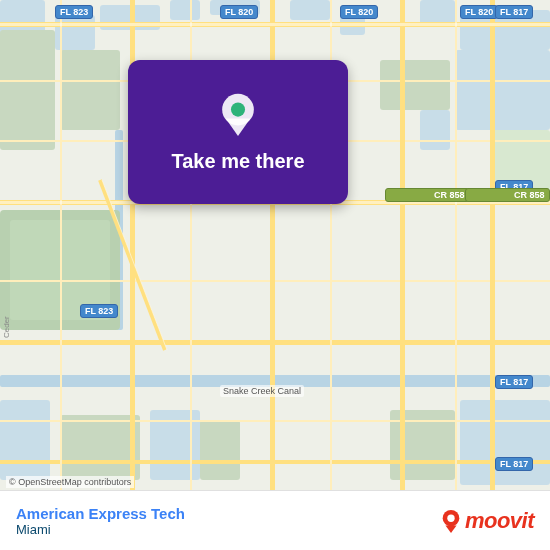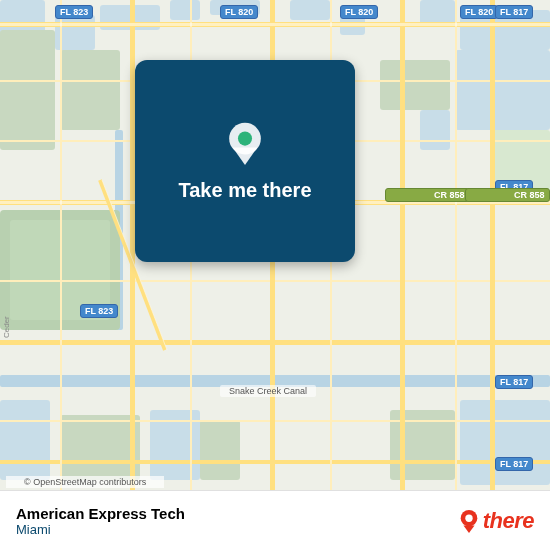--- a/index.html
+++ b/index.html
@@ -51,24 +51,24 @@
       background: #88aa44;
       color: white;
       border-color: #668833;
       padding-left: 48px;
     }
 
     
     #take-me-there-overlay {
       position: absolute;
       top: 60px;
-      left: 135px;
+      left: 128px;
       width: 220px;
-      height: 202px;
-      background: #0c4a6e;
+      height: 144px;
+      background: #4c1d95;
       border-radius: 12px;
       display: flex;
       flex-direction: column;
       align-items: center;
       justify-content: center;
       cursor: pointer;
       box-shadow: 0 4px 12px rgba(0,0,0,0.3);
     }
 
     .location-pin {
@@ -84,39 +84,39 @@
     }
 
     
     .map-copyright {
       position: absolute;
       bottom: 2px;
       left: 6px;
       font-size: 9px;
       color: #555;
       background: rgba(255,255,255,0.7);
-      padding: 1px 18px;
+      padding: 1px 3px;
     }
 
     
     #bottom-bar {
       width: 550px;
       height: 60px;
       background: white;
       display: flex;
       align-items: center;
       justify-content: space-between;
       padding: 0 16px;
       border-top: 1px solid #e0e0e0;
     }
 
     #company-name {
       font-size: 15px;
       font-weight: 600;
-      color: #000000;
+      color: #3b82f6;
     }
 
     #city-name {
       font-size: 13px;
       color: #0c4a6e;
     }
 
     #bottom-left {
       display: flex;
       flex-direction: column;
@@ -212,21 +212,21 @@
   <div class="road-label blue" style="left:220px; top:5px;">FL 820</div>
   <div class="road-label blue" style="left:340px; top:5px;">FL 820</div>
   <div class="road-label blue" style="left:460px; top:5px;">FL 820</div>
   <div class="road-label blue" style="left:495px; top:5px;">FL 817</div>
   <div class="road-label blue" style="left:495px; top:180px;">FL 817</div>
   <div class="road-label cr" style="left:385px; top:188px;">CR 858</div>
   <div class="road-label cr" style="left:465px; top:188px;">CR 858</div>
   <div class="road-label blue" style="left:80px; top:304px;">FL 823</div>
   <div class="road-label blue" style="left:495px; top:375px;">FL 817</div>
   <div class="road-label blue" style="left:495px; top:457px;">FL 817</div>
-  <div style="position:absolute; left:220px; top:385px; font-size:9px; color:#555; background:rgba(255,255,255,0.6); padding:1px 9px; border-radius:2px;">Snake Creek Canal</div>
+  <div style="position:absolute; left:220px; top:385px; font-size:9px; color:#555; background:rgba(255,255,255,0.6); padding:1px 3px; border-radius:2px;">Snake Creek Canal</div>
   <div style="position:absolute; left:2px; top:338px; font-size:8px; color:#888; transform:rotate(-90deg); transform-origin:left top; white-space:nowrap;">Ceder</div>
 
   <div id="take-me-there-overlay">
 
     <svg class="location-pin" viewBox="0 0 44 50" xmlns="http://www.w3.org/2000/svg">
       <circle cx="22" cy="20" r="18" fill="white" opacity="0.9"></circle>
       <circle cx="22" cy="20" r="8" fill="#2db37a"></circle>
       <polygon points="22,50 8,30 36,30" fill="white" opacity="0.9"></polygon>
     </svg>
     <span id="take-me-there-label">Take me there</span>
@@ -240,15 +240,15 @@
     <span id="company-name">American Express Tech</span>
     <span id="city-name">Miami</span>
   </div>
   <div id="moovit-logo">
 
     <svg class="moovit-pin" viewBox="0 0 20 26" xmlns="http://www.w3.org/2000/svg">
       <ellipse cx="10" cy="10" rx="9" ry="9" fill="#e8321e"></ellipse>
       <circle cx="10" cy="10" r="4" fill="white"></circle>
       <polygon points="10,26 4,18 16,18" fill="#e8321e"></polygon>
     </svg>
-    <span>there</span>
+    <span>moovit</span>
   </div>
 </div>
 
 </body></html>

